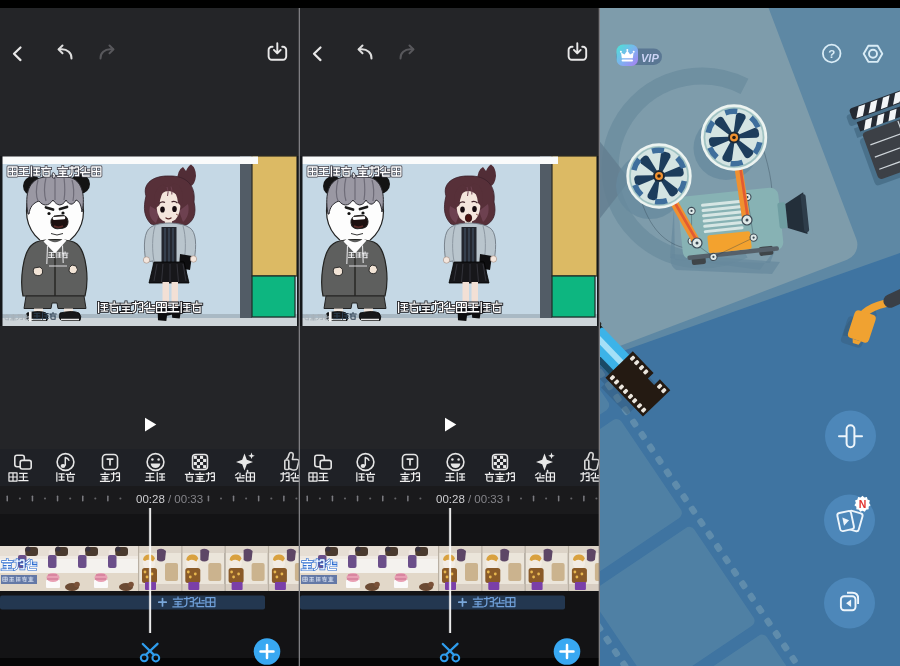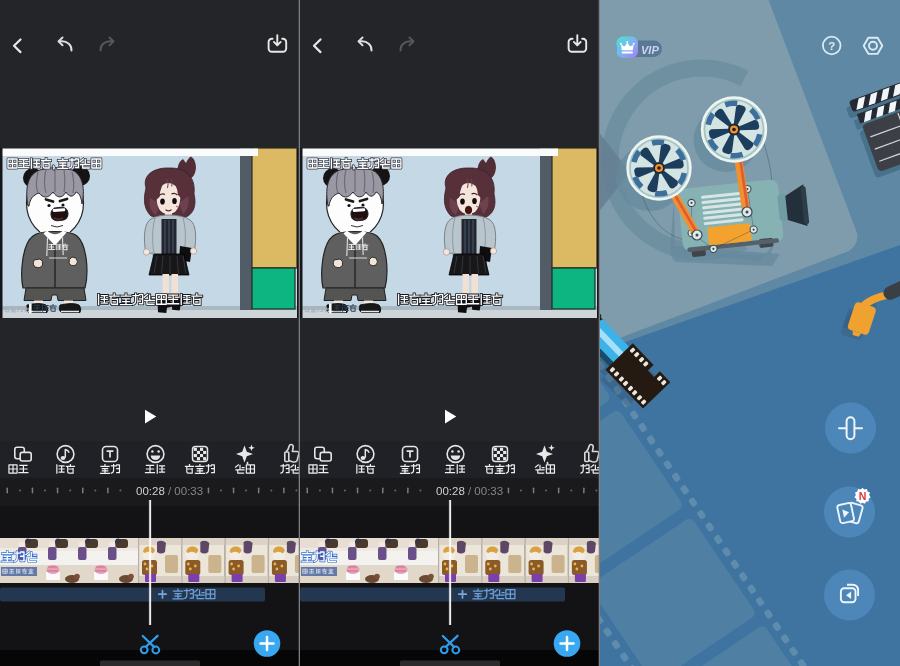--- a/index.html
+++ b/index.html
@@ -1,14 +1,14 @@
 <!DOCTYPE html>
 <html><head><meta charset="utf-8"><style>
 html,body{margin:0;padding:0;background:#000;width:900px;height:666px;overflow:hidden;font-family:"Liberation Sans",sans-serif}
-.p{position:absolute;top:0;width:300px;height:572px}
+.p{position:absolute;top:8px;width:300px;height:572px}
 svg{display:block}
 </style></head><body>
 <div class="p" style="left:0">
     <svg width="300" height="666" viewBox="0 0 300 666">
       <rect x="0" y="0" width="300" height="666" fill="#242528"></rect>
       <rect x="0" y="478" width="300" height="28" fill="#1a1a1c"></rect>
       <rect x="0" y="506" width="300" height="144" fill="#131315"></rect>
       <rect x="0" y="650" width="300" height="16" fill="#060607"></rect>
       <g fill="none" stroke="#e8e8e8" stroke-width="2.2" stroke-linecap="round" stroke-linejoin="round">
         <path d="M20.5,39.5 L14,45.8 L20.5,52.1"></path>

